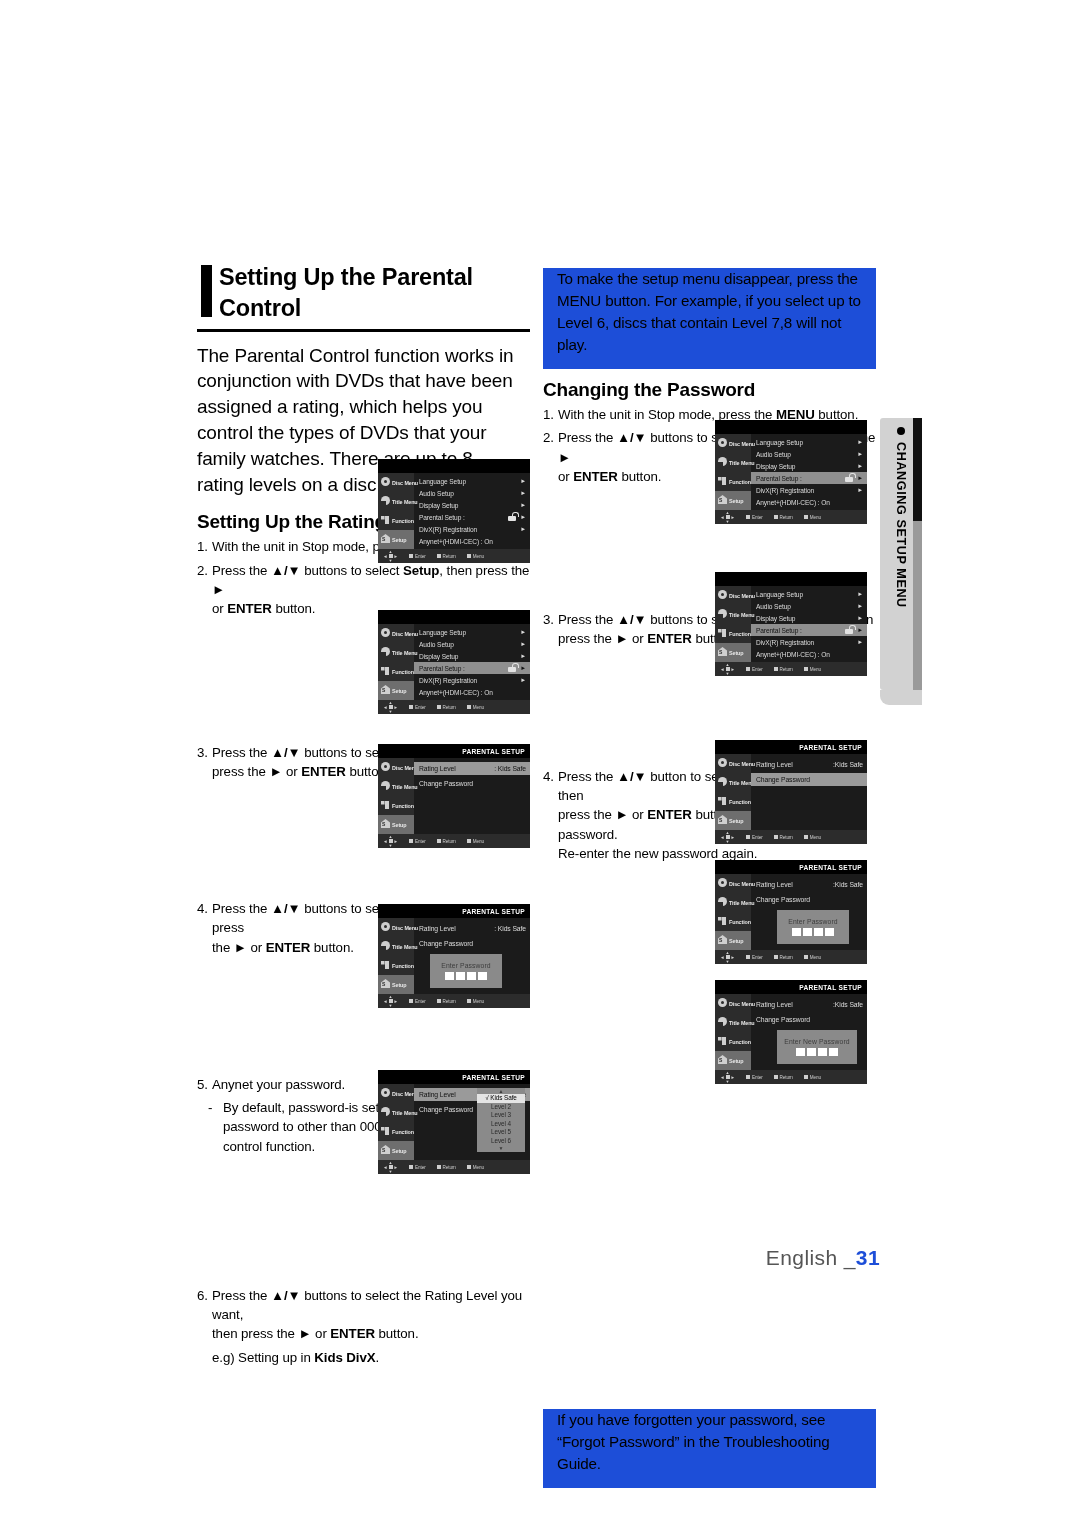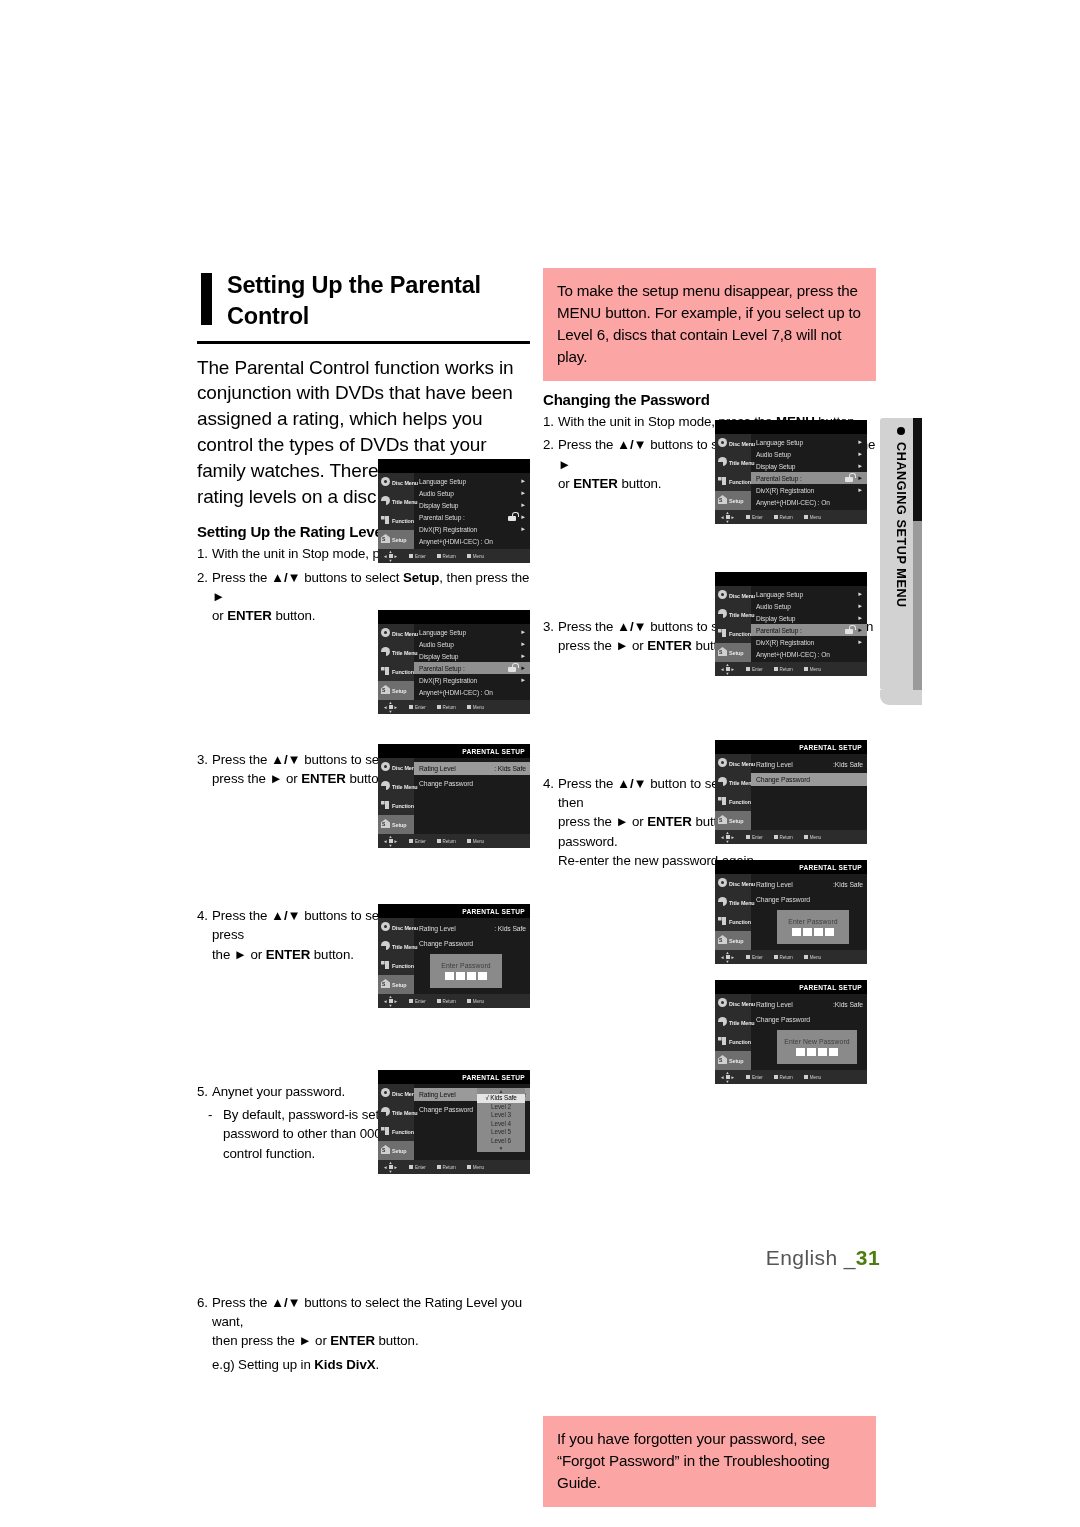--- a/index.html
+++ b/index.html
@@ -19,27 +19,27 @@
   .col-left  { position: absolute; left: 197px; top: 262px; width: 333px; }
   .col-right { position: absolute; left: 543px; top: 268px; width: 333px; }
 
   
   .h1-wrap { position: relative; padding-left: 22px; }
   .h1-bar {
     position: absolute; left: 4px; top: 3px; width: 11px; height: 52px;
     background: #000;
   }
   h1.title {
-    margin: 8px; font-size: 23.5px; font-weight: bold; line-height: 1.33;
+    margin: 0; font-size: 23.5px; font-weight: bold; line-height: 1.33;
     letter-spacing: -0.2px;
   }
   .rule-thick { border-bottom: 3px solid #000; margin-top: 4px; width: 333px; }
 
   h2.sub {
-    margin: 14px 0 4px 0; font-size: 15px; font-weight: bold;
+    margin: 14px 0 4px 0; font-size: 19px; font-weight: bold;
     letter-spacing: -0.2px;
   }
   h2.sub.right { margin-top: 10px; }
 
   p.body {
     margin: 11px 12px 0 0; font-size: 19px; line-height: 1.36;
     letter-spacing: -0.15px;
   }
 
   
@@ -48,23 +48,23 @@
     margin: 4px 0 0 0; padding-left: 15px; letter-spacing: -0.1px;
   }
   .step .num { position: absolute; left: 0; top: 0; }
   .step b { font-weight: bold; }
   .step.dash { padding-left: 26px; }
   .step.dash .num { left: 11px; }
   .step.eg { padding-left: 15px; }
 
   
   .graybox {
-    background: #fca5a5; color: #000;
+    background: #1d4ed8; color: #000;
     font-size: 15.2px; line-height: 1.45;
-    padding: 12px 14px 13px 14px;
+    padding: 0 14px 13px 14px;
     letter-spacing: -0.15px;
   }
   .graybox .note-label { font-weight: bold; display: block; }
 
   
   .side-tab {
     position: absolute; left: 880px; top: 418px;
     width: 42px; height: 272px;
     background: #d2d2d2;
     border-top-left-radius: 3px; border-bottom-left-radius: 3px;
@@ -89,21 +89,21 @@
     position: absolute; left: 880px; top: 690px; width: 42px; height: 15px;
     background: #d2d2d2; border-bottom-left-radius: 9px;
   }
 
   
   .footer {
     position: absolute; left: 0; top: 1246px; width: 880px;
     text-align: right; font-size: 21px; color: #555;
     letter-spacing: 0.4px;
   }
-  .footer b { color: #4d7c0f; font-weight: bold; }
+  .footer b { color: #1d4ed8; font-weight: bold; }
 
   
   .osd {
     position: relative; background: #1b1b1b; width: 152px; height: 104px;
     box-sizing: border-box; overflow: hidden;
     font-family: "Liberation Sans", sans-serif;
   }
 
   .osd-titlebar {
     position: absolute; left: 0; top: 0; right: 0; height: 14px;

